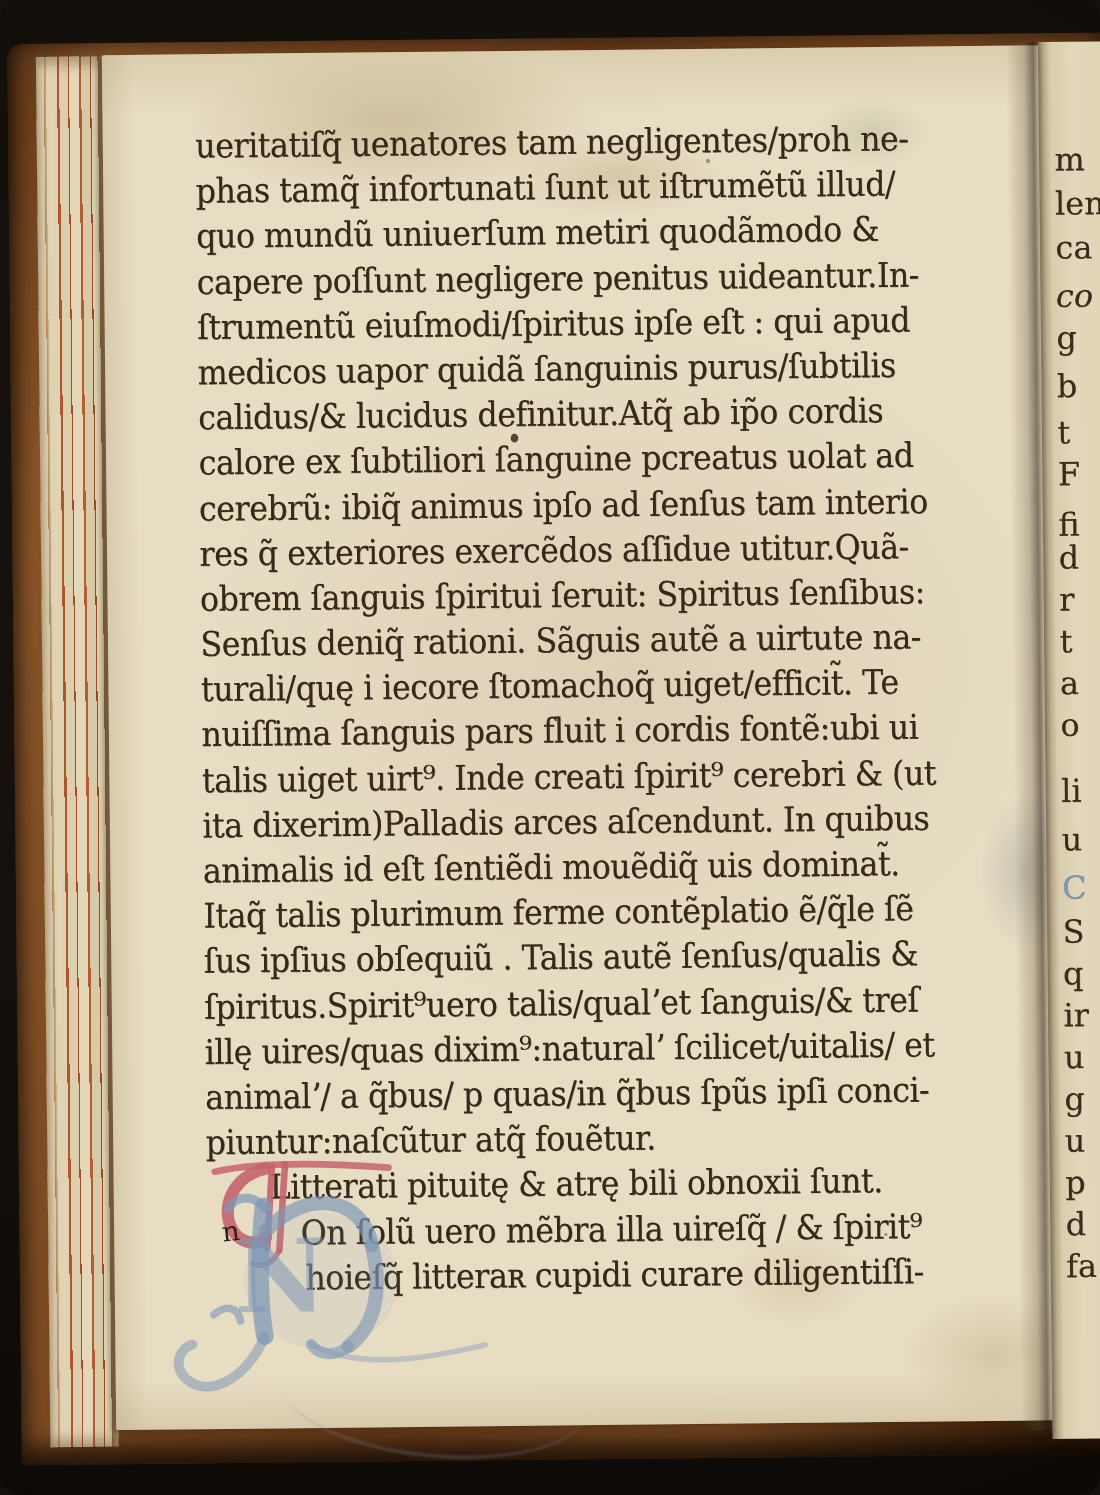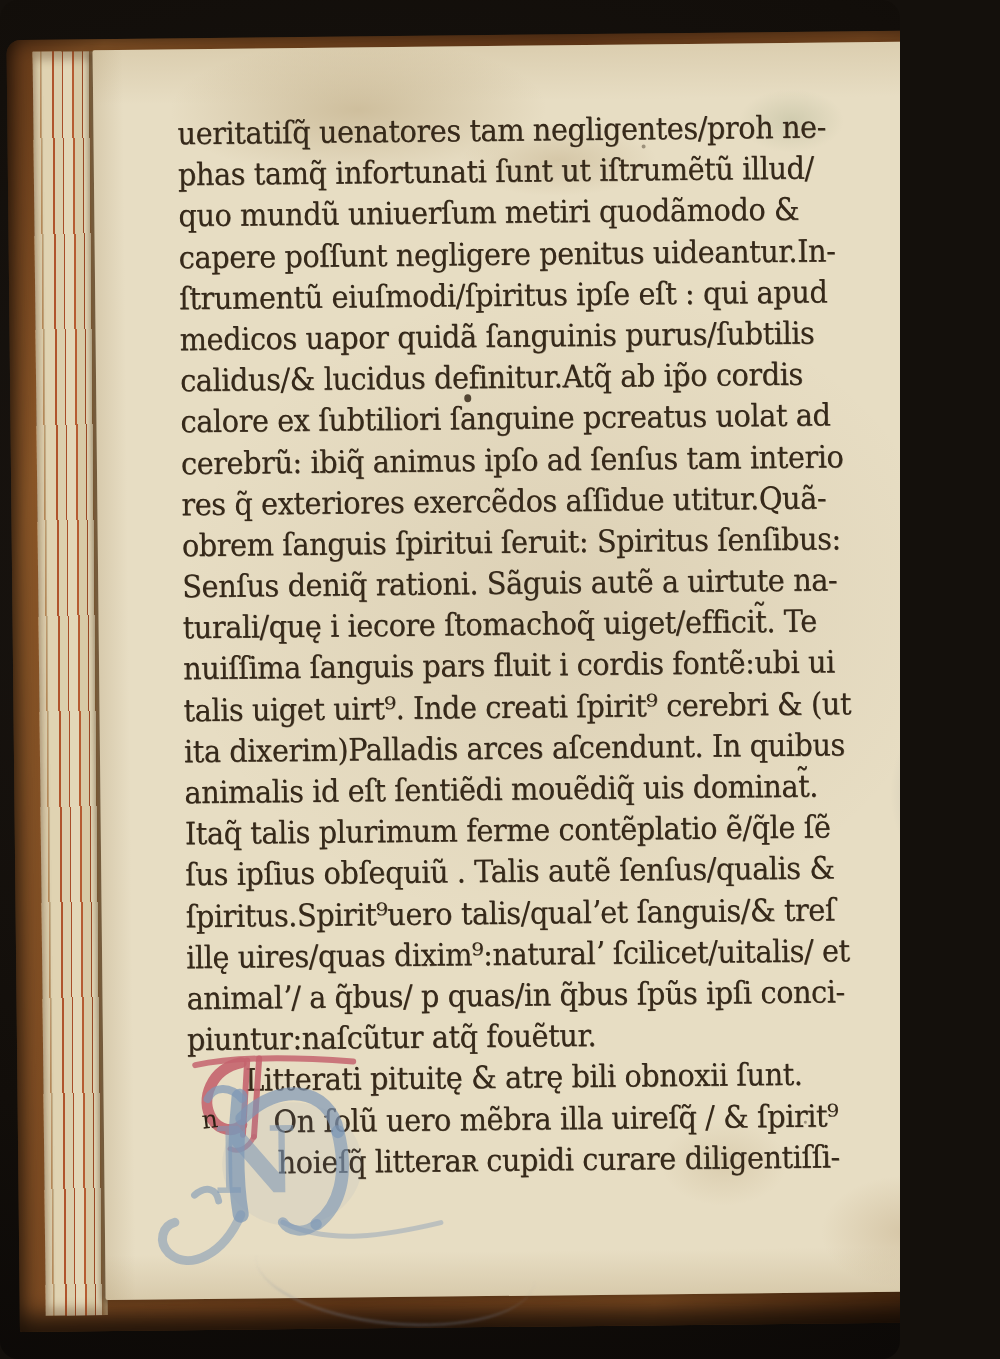--- a/index.html
+++ b/index.html
@@ -1,16 +1,16 @@
 <!DOCTYPE html>
 <html><head>
 <meta charset="utf-8">
 <style>
   html,body{margin:0;padding:0;background:#14100c;}
-  .stage{position:relative;width:900px;height:1359px;overflow:hidden;
+  .stage{position:relative;width:1000px;height:1359px;overflow:hidden;
          background:radial-gradient(ellipse 1200px 900px at 45% 40%, #1a1511 0%, #120e0a 70%, #0c0907 100%);
          font-family:"DejaVu Serif","Liberation Serif",serif;border-radius:18px;}
   .book{position:absolute;left:20px;top:40px;width:1000px;height:1292px;
         transform:rotate(-0.6deg);transform-origin:0 100%;}
   .leather{position:absolute;inset:0;border-radius:14px 6px 2px 2px;
         background:linear-gradient(100deg,#5e3517 0%,#8a5628 8%,#7b4a22 20%,#6b3d1b 45%,#7d4b22 70%,#3a1f0c 96%);
         box-shadow:inset 0 0 22px rgba(0,0,0,.6), inset 0 -18px 20px rgba(0,0,0,.55);}
   .edges{position:absolute;left:26px;top:12px;width:62px;height:1264px;
         background:linear-gradient(90deg,
           #e0d3b2 0px,#e0d3b2 7px,#c9b астр 0,#c9b astr 0) ;}
@@ -130,37 +130,37 @@
       <div class="speck" style="left:548px;top:100px;width:4px;height:4px;opacity:.4"></div>
       <div class="speck" style="left:700px;top:1078px;width:3px;height:3px;opacity:.4"></div>
       <div class="ghost"></div>
     </div>
 
     <div class="gutter"></div>
     <div class="frag-strip">
         <span class="frag" style="top: 90px;">m</span>
         <span class="frag" style="top: 130px;">len</span>
         <span class="frag" style="top: 170px;">ca</span>
-        <span class="frag" style="top: 203px;">co</span>
+        <span class="frag" style="top: 214px; font-style: italic;">co</span>
         <span class="frag" style="top: 252px;">g</span>
         <span class="frag" style="top: 296px;">b</span>
         <span class="frag" style="top: 338px;">t</span>
         <span class="frag" style="top: 376px;">F</span>
         <span class="frag" style="top: 422px;">fi</span>
         <span class="frag" style="top: 452px;">d</span>
         <span class="frag" style="top: 490px;">r</span>
         <span class="frag" style="top: 528px;">t</span>
         <span class="frag" style="top: 566px;">a</span>
         <span class="frag" style="top: 604px;">o</span>
         <span class="frag" style="top: 664px;">li</span>
         <span class="frag" style="top: 708px;">u</span>
         <span class="frag blue" style="top: 752px;">C</span>
         <span class="frag" style="top: 792px;">S</span>
         <span class="frag" style="top: 830px;">q</span>
-        <span class="frag" style="top: 868px; font-weight: bold;">ir</span>
+        <span class="frag" style="top: 868px;">ir</span>
         <span class="frag" style="top: 906px;">u</span>
         <span class="frag" style="top: 944px;">g</span>
         <span class="frag" style="top: 982px;">u</span>
         <span class="frag" style="top: 1020px;">p</span>
         <span class="frag" style="top: 1058px;">d</span>
         <span class="frag" style="top: 1096px;">fa</span>
       </div>
   </div>
 </div>
 

